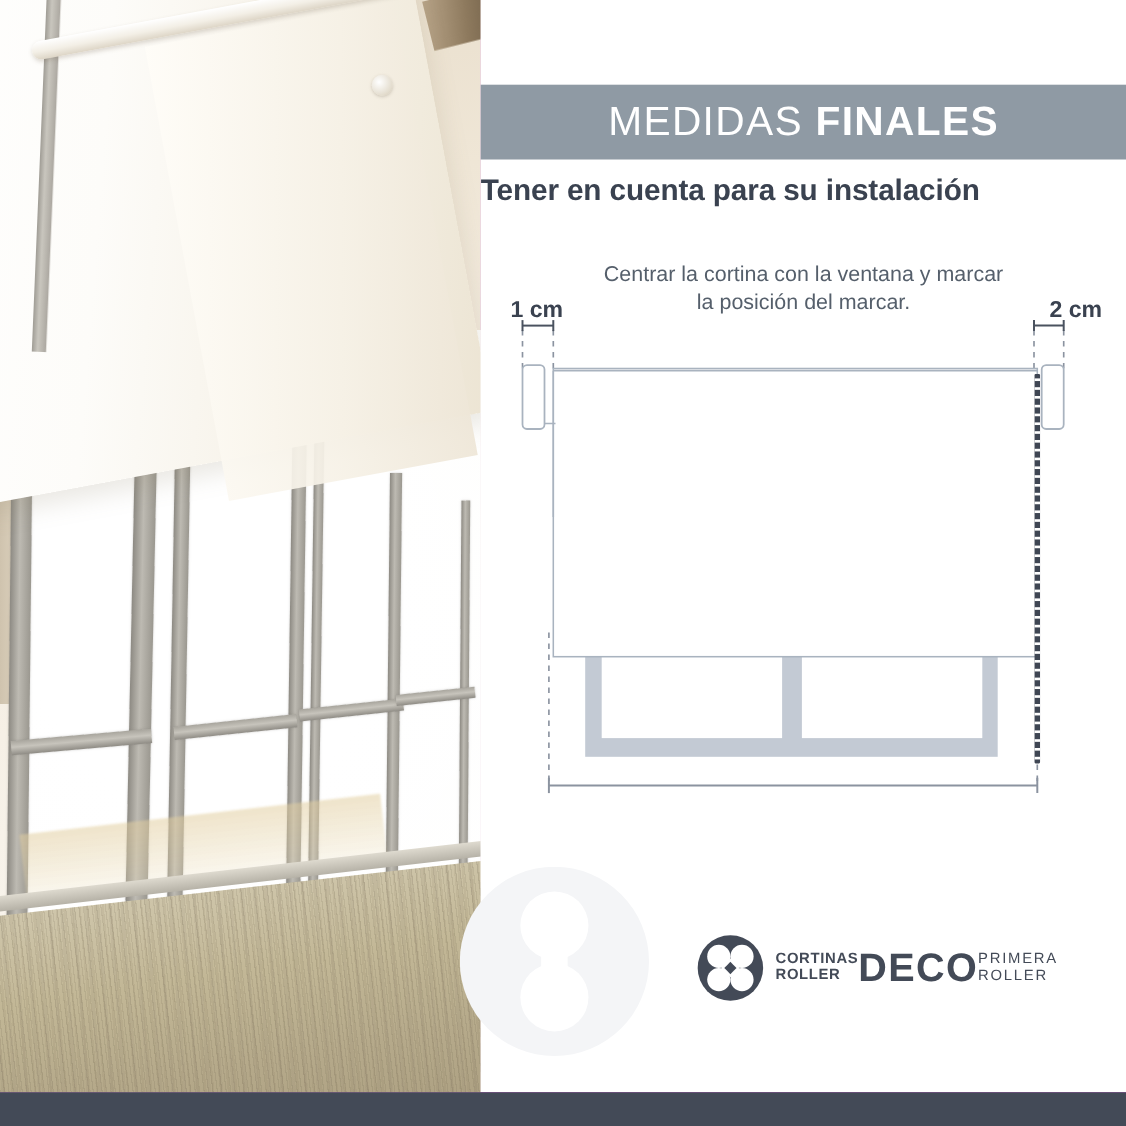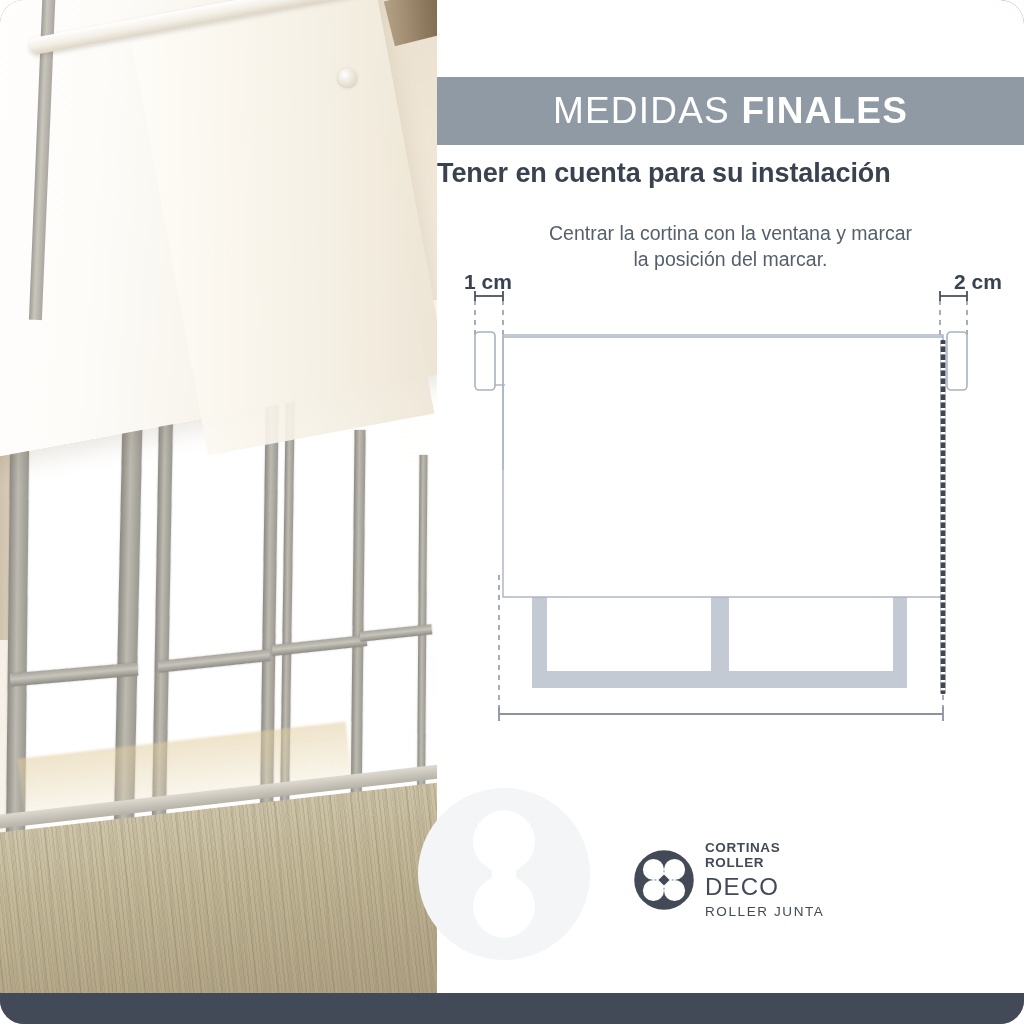--- a/index.html
+++ b/index.html
@@ -12,21 +12,20 @@
     height: 1024px;
     overflow: hidden;
     font-family: "Liberation Sans", sans-serif;
   }
   #canvas {
     position: relative;
     width: 1024px;
     height: 1024px;
     background: #a21caf;
     overflow: hidden;
-    border-radius: 24px;
   }
 
   
   .photo-panel {
     position: absolute;
     left: 0;
     top: 0;
     width: 437px;
     height: 993px;
     overflow: hidden;
@@ -209,21 +208,21 @@
     width: 587px;
     font-size: 27px;
     font-weight: 700;
     color: #3a4250;
     letter-spacing: -0.1px;
   }
 
   
   .instruction {
     position: absolute;
-    left: 40px; top: 220px;
+    left: 40px; top: 236px;
     width: 507px;
     text-align: center;
     font-size: 19.5px;
     line-height: 26px;
     color: #555f6b;
     font-weight: 300;
   }
 
   
   .cm-label {
@@ -249,33 +248,33 @@
     position: absolute;
     left: 196px; top: 845px;
     width: 196px; height: 70px;
     display: flex;
     align-items: center;
     gap: 10px;
   }
   .logo-mark { width: 62px; height: 62px; flex: 0 0 62px; }
   .logo-text {
     display: flex;
-    flex-direction: column;
+    flex-direction: row;
     justify-content: center;
     color: #434a57;
   }
   .logo-top {
     font-size: 13.5px;
     font-weight: 700;
     letter-spacing: 0.6px;
     line-height: 15px;
   }
   .logo-mid {
-    font-size: 24px;
-    font-weight: 400;
+    font-size: 36px;
+    font-weight: 700;
     letter-spacing: 1.2px;
     line-height: 34px;
   }
   .logo-bot {
     font-size: 13.5px;
     font-weight: 400;
     letter-spacing: 1.6px;
     line-height: 16px;
   }
 
@@ -464,21 +463,21 @@
           <circle cx="67" cy="33" r="17"></circle>
           <circle cx="33" cy="67" r="17"></circle>
           <circle cx="67" cy="67" r="17"></circle>
         </g>
         <path d="M50 36 L56 44 L64 50 L56 56 L50 64 L44 56 L36 50 L44 44 Z" fill="#ffffff"></path>
         <path d="M50 41 L54.5 45.5 L59 50 L54.5 54.5 L50 59 L45.5 54.5 L41 50 L45.5 45.5 Z" fill="#434a57"></path>
       </svg>
       <div class="logo-text">
         <div class="logo-top">CORTINAS ROLLER</div>
         <div class="logo-mid">DECO</div>
-        <div class="logo-bot">ROLLER JUNTA</div>
+        <div class="logo-bot">PRIMERA ROLLER</div>
       </div>
     </div>
 
   </div>
 
   <div class="footer-bar"></div>
 
 </div>
 
 </body></html>

